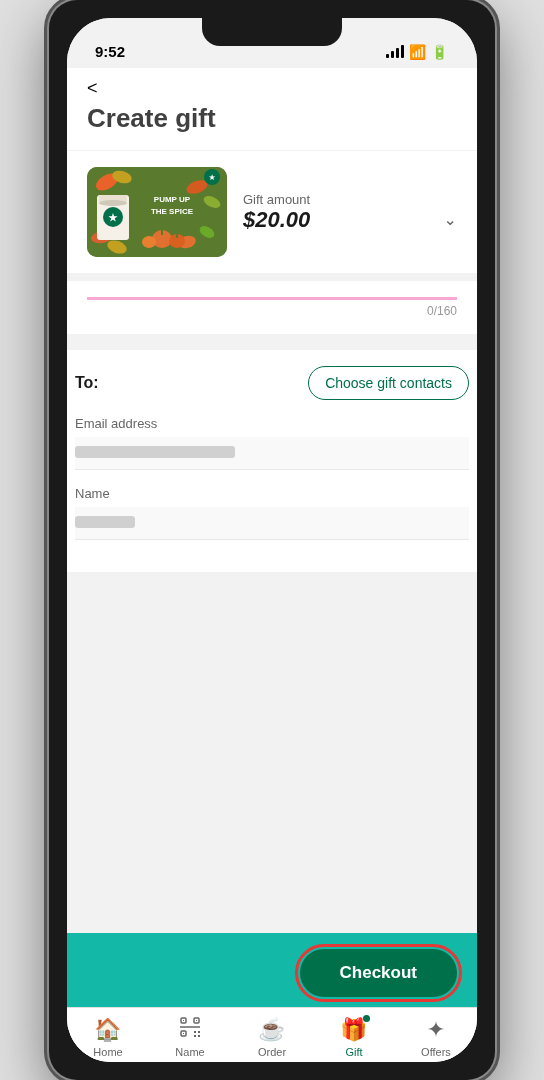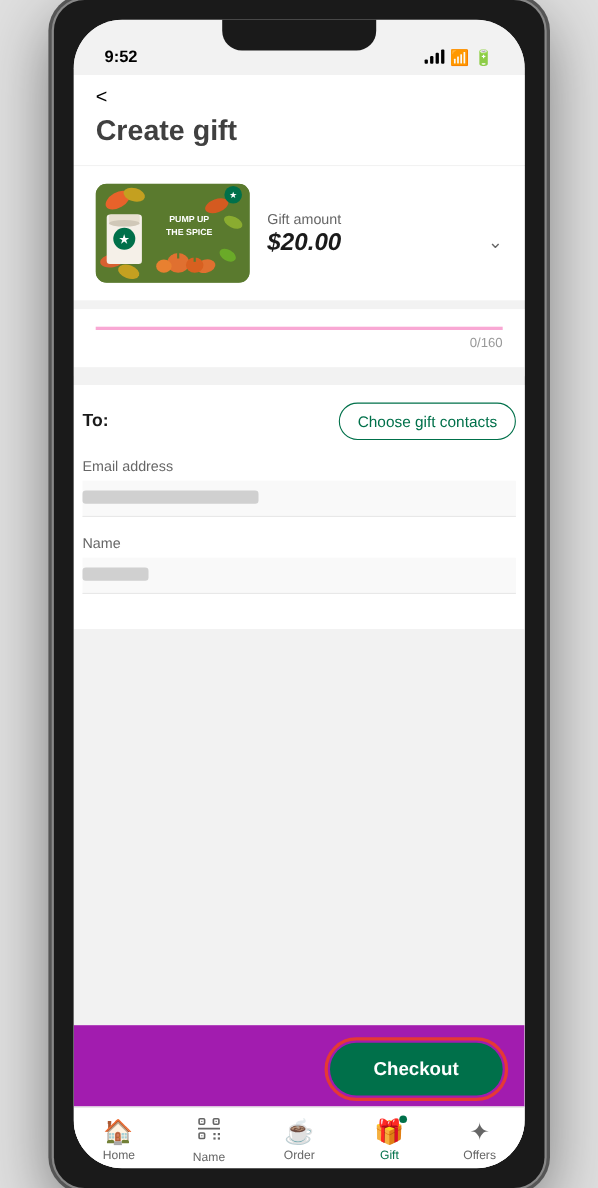--- a/index.html
+++ b/index.html
@@ -248,21 +248,21 @@
       height: 12px;
       background: #d0d0d0;
       border-radius: 3px;
     }
 
     
     .spacer { flex: 1; background: #f2f2f2; }
 
     
     .checkout-area {
-      background: #a21caf;
+      background: #14b8a6;
       padding: 16px 20px 10px;
       display: flex;
       justify-content: flex-end;
     }
 
     .checkout-btn-wrapper {
       position: relative;
     }
 
     .checkout-ring {

